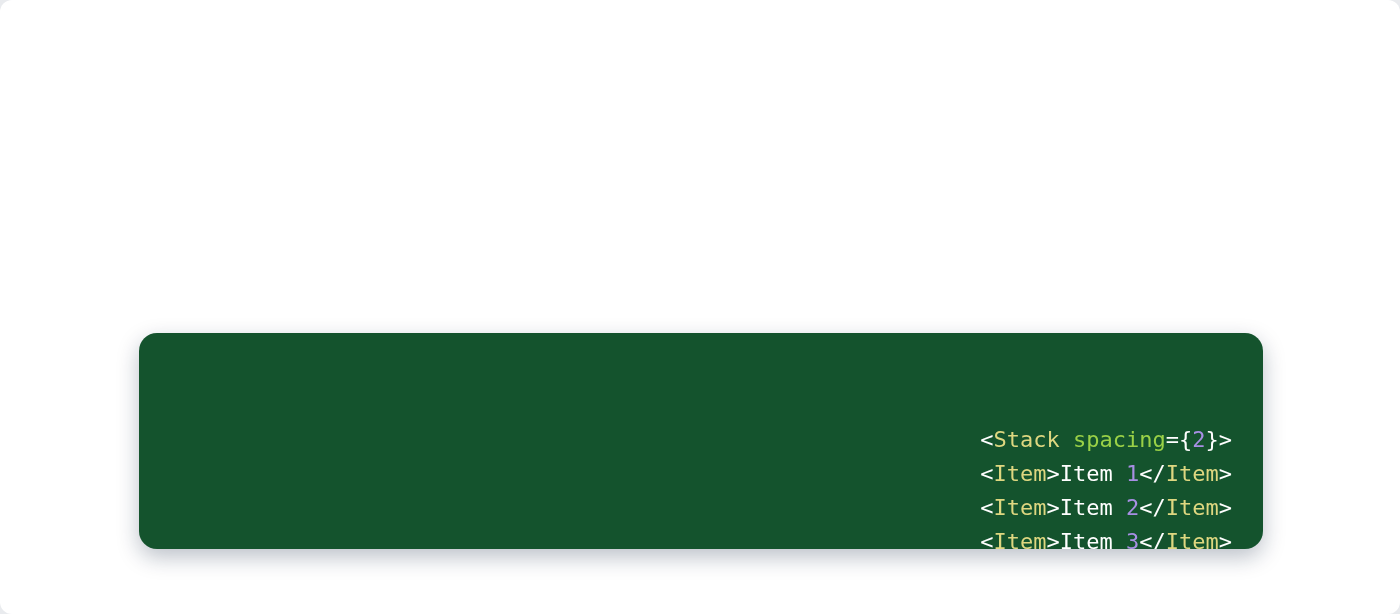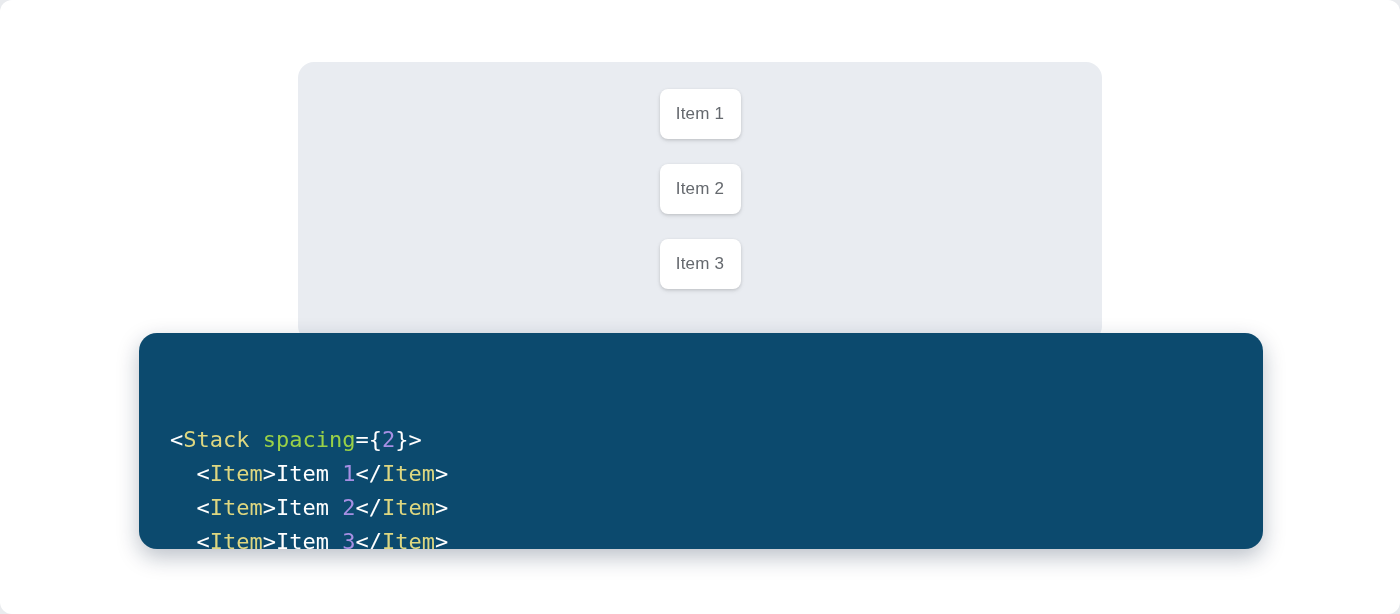--- a/index.html
+++ b/index.html
@@ -51,29 +51,18 @@
     white-space: pre;
     overflow: hidden;
   }
   .code-line { height: 34px; }
 </style>
 </head>
 <body style="background: rgb(233, 235, 238);">
 
 <div class="page-card" style="background: rgb(255, 255, 255);">
 
-  <div class="demo-panel" style="background: rgb(233, 236, 241);">
-    <div class="item-card">
-      <span>Item 1</span>
-    </div>
-    <div class="item-card">
-      <span>Item 2</span>
-    </div>
-    <div class="item-card">
-      <span>Item 3</span>
-    </div>
-  </div>
 
-  <div class="code-block" style="background: #0c4a6e;">
+  <div class="code-block" style="background: #14532d; text-align: right;">
     <div><div class="code-line"><span style="color: rgb(255, 255, 255);">&lt;</span><span style="color: rgb(222, 215, 128);">Stack</span><span style="color: rgb(255, 255, 255);"> </span><span style="color: rgb(154, 209, 71);">spacing</span><span style="color: rgb(255, 255, 255);">=</span><span style="color: rgb(255, 255, 255);">{</span><span style="color: rgb(167, 143, 227);">2</span><span style="color: rgb(255, 255, 255);">}</span><span style="color: rgb(255, 255, 255);">&gt;</span></div><div class="code-line"><span style="color: rgb(255, 255, 255);">  </span><span style="color: rgb(255, 255, 255);">&lt;</span><span style="color: rgb(222, 215, 128);">Item</span><span style="color: rgb(255, 255, 255);">&gt;</span><span style="color: rgb(255, 255, 255);">Item </span><span style="color: rgb(167, 143, 227);">1</span><span style="color: rgb(255, 255, 255);">&lt;/</span><span style="color: rgb(222, 215, 128);">Item</span><span style="color: rgb(255, 255, 255);">&gt;</span></div><div class="code-line"><span style="color: rgb(255, 255, 255);">  </span><span style="color: rgb(255, 255, 255);">&lt;</span><span style="color: rgb(222, 215, 128);">Item</span><span style="color: rgb(255, 255, 255);">&gt;</span><span style="color: rgb(255, 255, 255);">Item </span><span style="color: rgb(167, 143, 227);">2</span><span style="color: rgb(255, 255, 255);">&lt;/</span><span style="color: rgb(222, 215, 128);">Item</span><span style="color: rgb(255, 255, 255);">&gt;</span></div><div class="code-line"><span style="color: rgb(255, 255, 255);">  </span><span style="color: rgb(255, 255, 255);">&lt;</span><span style="color: rgb(222, 215, 128);">Item</span><span style="color: rgb(255, 255, 255);">&gt;</span><span style="color: rgb(255, 255, 255);">Item </span><span style="color: rgb(167, 143, 227);">3</span><span style="color: rgb(255, 255, 255);">&lt;/</span><span style="color: rgb(222, 215, 128);">Item</span><span style="color: rgb(255, 255, 255);">&gt;</span></div></div>
   </div>
 
 </div>
 
 </body></html>

